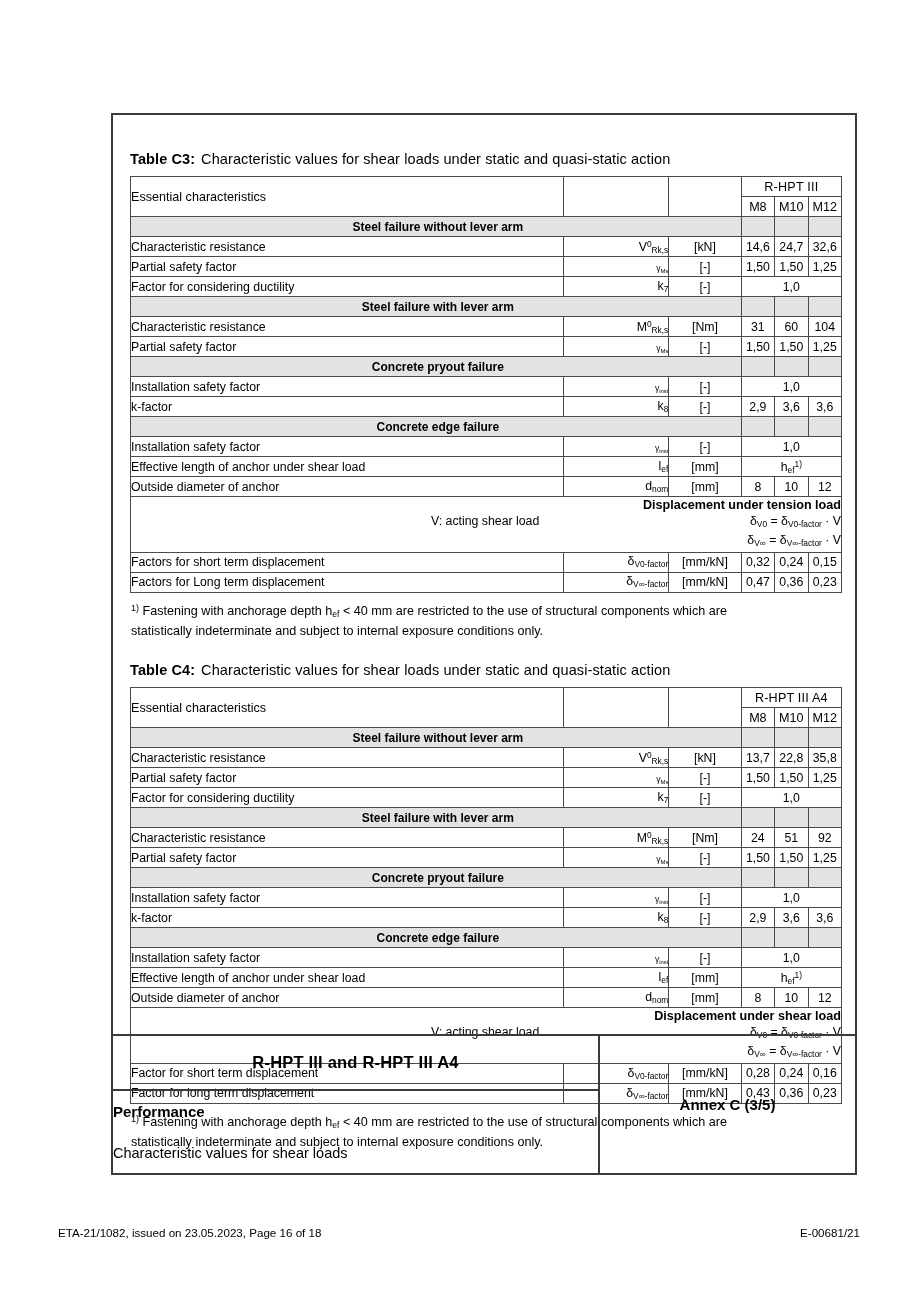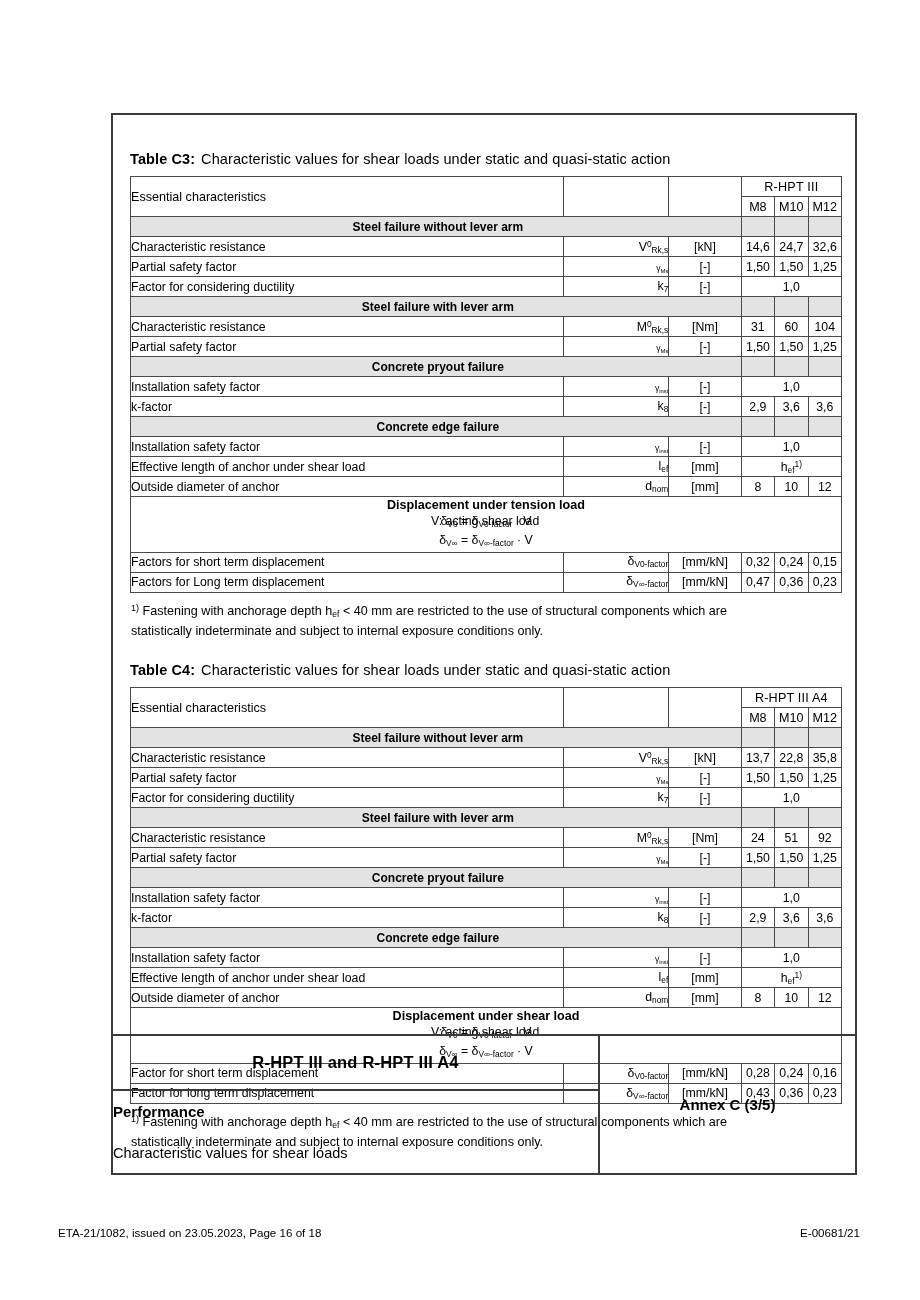--- a/index.html
+++ b/index.html
@@ -95,21 +95,21 @@
   }
   tr.section-row td.section-label {
     font-weight: bold;
     text-align: center;
     padding-left: 4px;
     font-size: 12px;
   }
 
   td.disp-block {
     background: #e3e3e3;
-    text-align: center;
+    text-align: right;
     padding: 2px 4px 3px 4px;
     height: auto;
   }
   .disp-title {
     font-weight: bold;
     font-size: 12.6px;
     line-height: 16px;
   }
   .disp-formula-row {
     position: relative;

